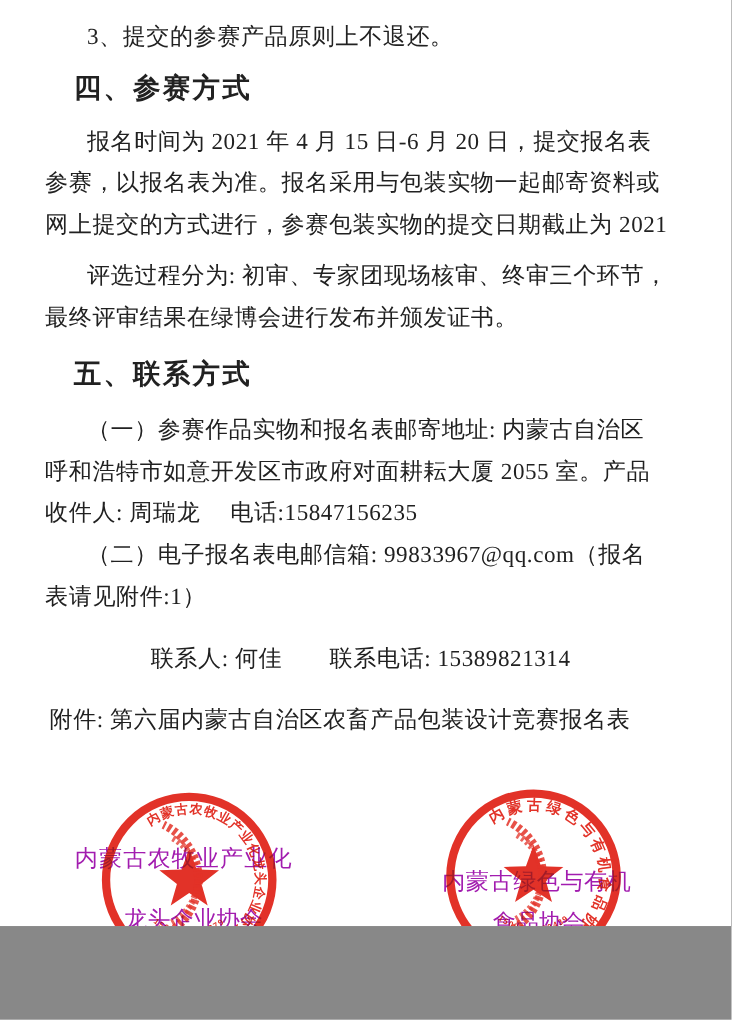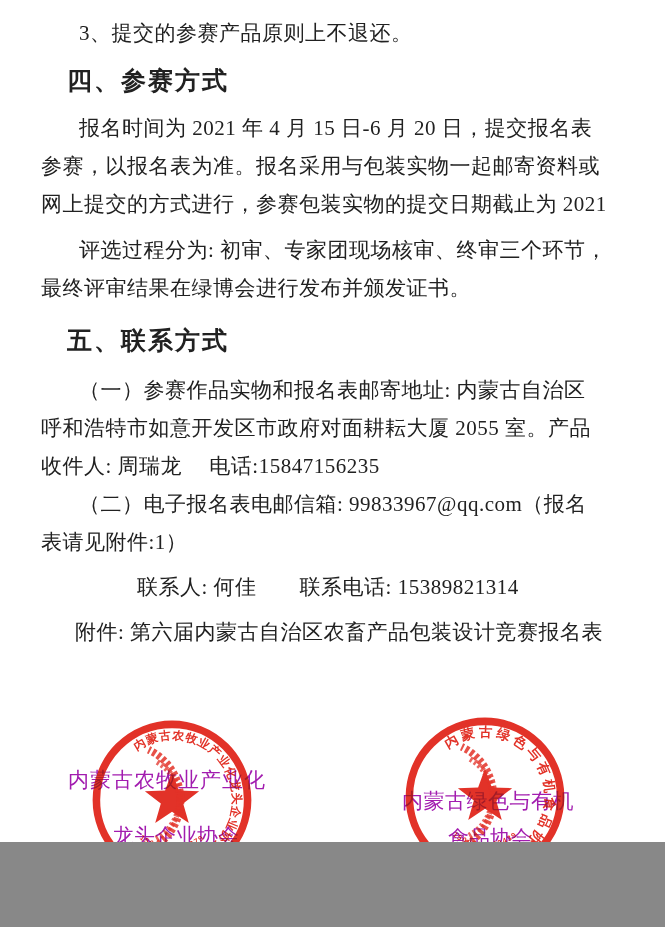--- a/index.html
+++ b/index.html
@@ -25,28 +25,28 @@
     letter-spacing:0.5px;
   }
   .indent{padding-left:38px;}
   .heading{
     font-weight:bold;
     font-size:25px;
     padding-left:26px;
     font-family:"Liberation Sans","DejaVu Sans",sans-serif;
     letter-spacing:2px;
   }
-  .gap7{margin-top:7px;}
+  .gap7{margin-top:18px;}
   .gap8{margin-top:8px;}
   .gap9{margin-top:9px;}
   .gap10{margin-top:10px;}
   .gap12{margin-top:12px;}
   .gap14{margin-top:14px;}
   .contact-line{padding-left:96px;}
-  .attach-line{padding-left:4px;text-align:center;}
+  .attach-line{padding-left:4px;}
 
   .stamp{
     position:absolute;
     opacity:0.93;
     z-index:1;
   }
   .stamp-left{left:88px;top:716px;}
   .stamp-right{left:401px;top:713px;}
 
   .org-line{

